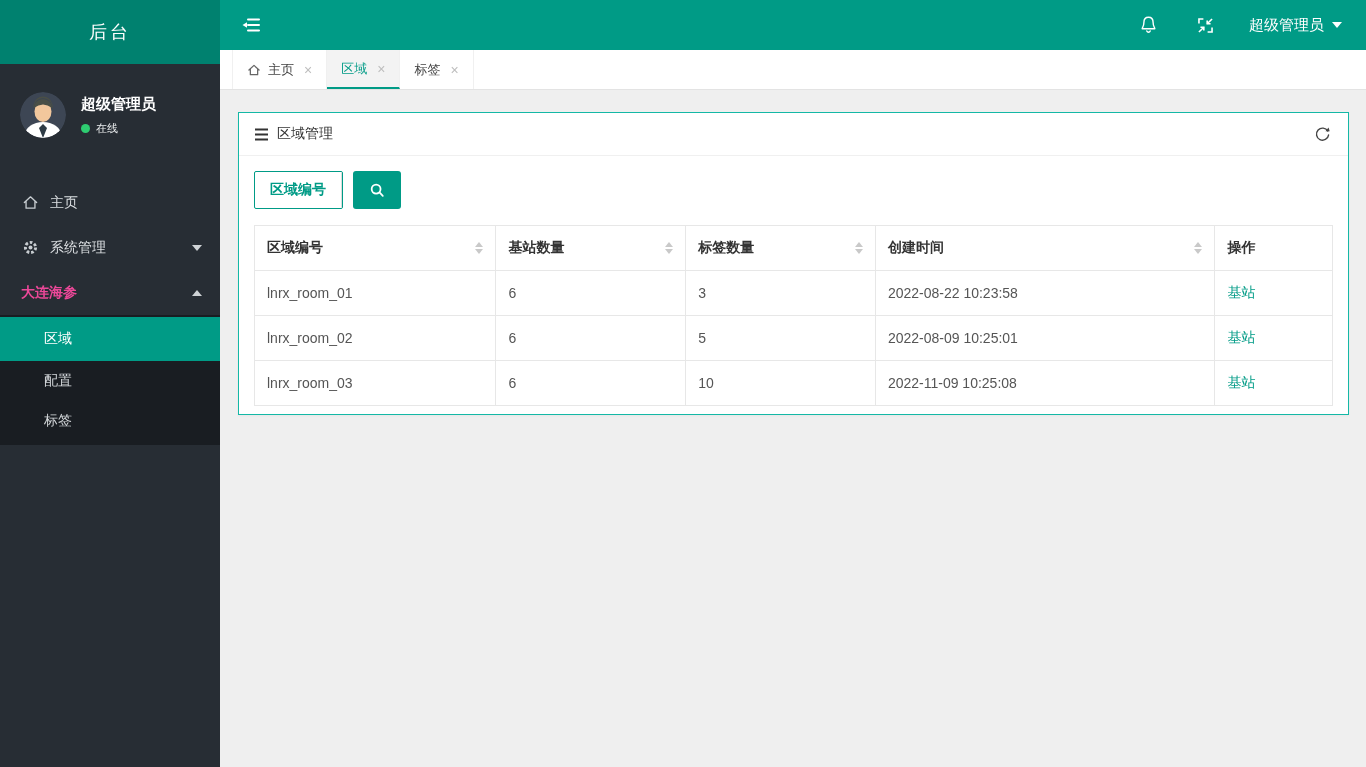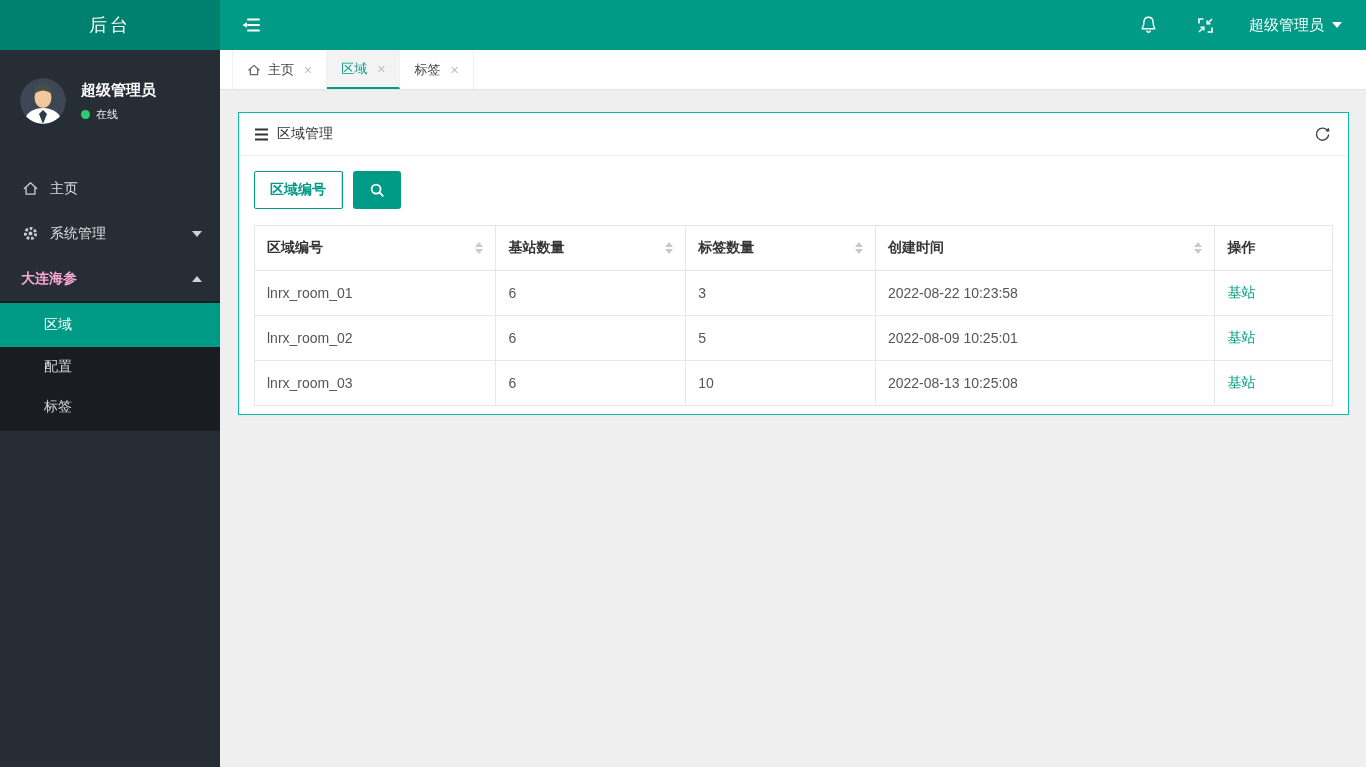--- a/index.html
+++ b/index.html
@@ -6,32 +6,32 @@
   html,body { width:1366px; height:767px; overflow:hidden; }
   body { font-family:"Liberation Sans","DejaVu Sans",sans-serif; background:#efefef; }
   :root{
     --accent:#009b86; --logo_bg:#00816f; --sidebar_bg:#272d34; --submenu_bg:#191d22;
     --status_green:#2ecc71; --page_bg:#efefef; --border:#e7e7e7;
   }
   .app { display:flex; width:1366px; height:767px; }
 
   
   .sidebar { width:220px; flex-shrink:0; background:var(--sidebar_bg); display:flex; flex-direction:column; }
-  .logo { height:50px; background:var(--logo_bg); color:#fff; font-size:18px; letter-spacing:3px;
+  .logo { height:64px; background:var(--logo_bg); color:#fff; font-size:18px; letter-spacing:3px;
           display:flex; align-items:center; justify-content:center; }
   .profile { padding:28px 18px 22px 20px; display:flex; align-items:center; }
   .avatar { width:46px; height:46px; border-radius:50%; overflow:hidden; flex-shrink:0; }
   .pinfo { margin-left:15px; }
   .pname { color:#fff; font-size:15px; font-weight:bold; margin-bottom:7px; }
   .pstatus { display:flex; align-items:center; font-size:11px; color:#e9eced; }
   .dot { width:9px; height:9px; border-radius:50%; background:var(--status_green); margin-right:6px; }
   .menu { margin-top:20px; font-size:14px; }
   .menu-item { height:45px; display:flex; align-items:center; padding:0 18px 0 21px; color:#dcdfe2; cursor:pointer; }
   .micon { width:18px; height:18px; margin-right:11px; display:flex; align-items:center; justify-content:center; color:#c8cdd1; }
-  .menu-item.bold span.mlabel { font-weight:bold; color:#f9a8d4; }
+  .menu-item.bold span.mlabel { font-weight:bold; color:#ec4899; }
   .caret-down-s { width:0; height:0; border-left:5px solid transparent; border-right:5px solid transparent;
                   border-top:6px solid #cfd3d6; margin-left:auto; }
   .caret-up-s { width:0; height:0; border-left:5px solid transparent; border-right:5px solid transparent;
                 border-bottom:6px solid #cfd3d6; margin-left:auto; }
   .submenu { background:var(--submenu_bg); padding:2px 0 4px; }
   .sub-item { height:40px; display:flex; align-items:center; padding-left:44px; color:#d4d8db; font-size:14px; cursor:pointer; }
   .sub-item.active { background:var(--accent); color:#fff; height:44px; }
 
   
   .main { flex:1; display:flex; flex-direction:column; min-width:0; }
@@ -313,21 +313,21 @@
                   <td>2022-08-09 10:25:01</td>
                   <td>
                     <a class="link">基站</a>
                   </td>
                 </tr>
 
                 <tr>
                   <td>lnrx_room_03</td>
                   <td>6</td>
                   <td>10</td>
-                  <td>2022-08-13 10:25:08</td>
+                  <td>2022-11-09 10:25:08</td>
                   <td>
                     <a class="link">基站</a>
                   </td>
                 </tr>
               </tbody>
           </table>
 
         </div>
       </section>
     </div>

